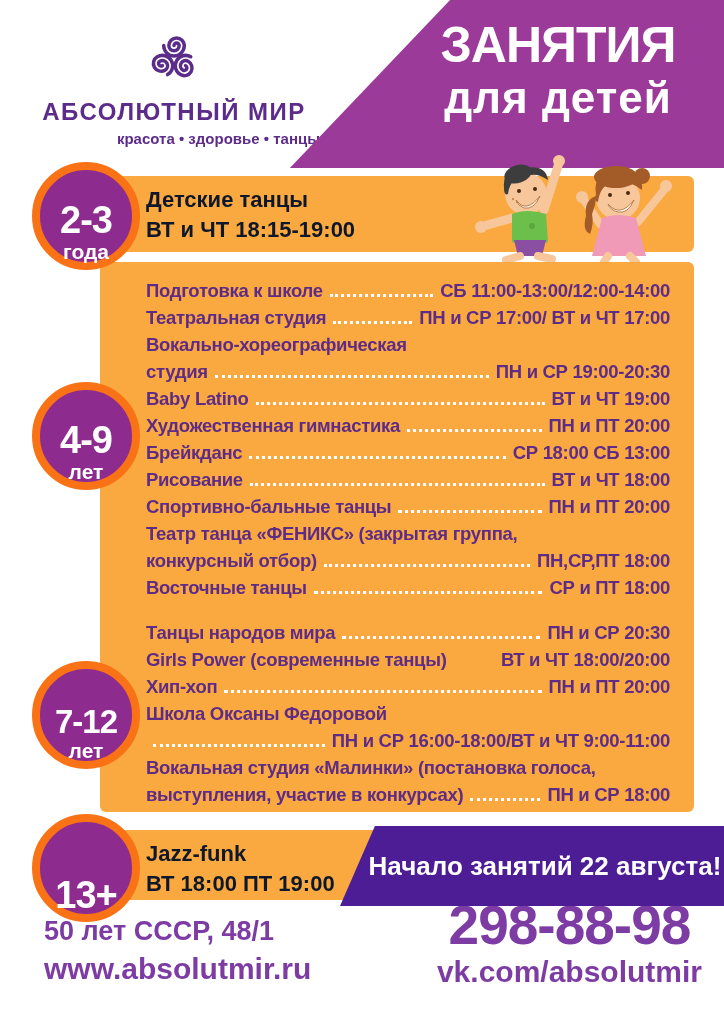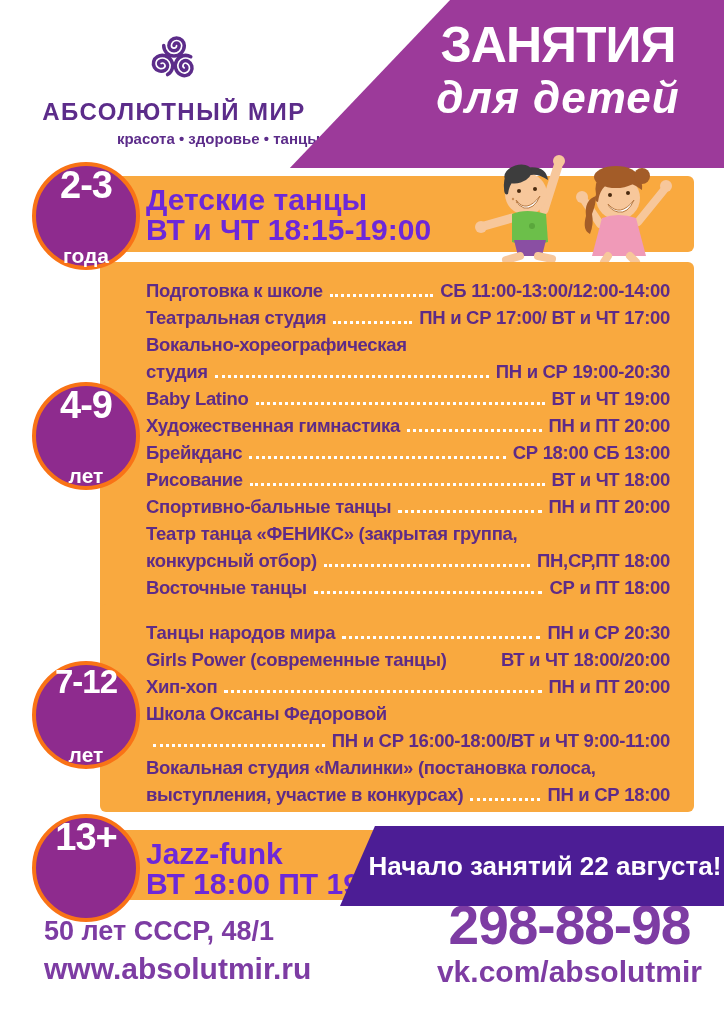--- a/index.html
+++ b/index.html
@@ -21,39 +21,39 @@
   .top-banner{
     position:absolute; left:240px; top:0; width:484px; height:168px;
     background:#9c3a9a;
     clip-path:polygon(43.4% 0, 100% 0, 100% 100%, 10.3% 100%);
   }
   .top-banner-text{
     position:absolute; right:16px; top:20px; width:300px; text-align:center;
     color:#ffffff; line-height:1.0;
   }
   .top-banner-text .l1{font-size:50px; font-weight:bold; letter-spacing:-1px;}
-  .top-banner-text .l2{font-size:44px; font-weight:bold; letter-spacing:1px; margin-top:6px;font-style:italic;}
+  .top-banner-text .l2{font-size:44px; font-weight:bold; letter-spacing:1px; margin-top:6px;}
   
   .oblock{position:absolute; left:100px; width:594px; background:#f9a93f; border-radius:6px; z-index:1;}
   .bar1{top:176px; height:76px;}
   .blk2{top:262px; height:420px;}
   .blk3{top:604px; height:208px;}
   .bar4{top:830px; height:70px;}
-  .simple-lines{padding:9px 20px 0 46px; color:#6d28d9; font-weight:bold; font-size:30px; line-height:30px;}
+  .simple-lines{padding:9px 20px 0 46px; color:#0f172a; font-weight:bold; font-size:22px; line-height:30px;}
   .rows{padding:13px 24px 0 46px;}
   .row{display:flex; align-items:flex-end; height:27px; color:#5e2b87; font-weight:bold; font-size:18.5px; letter-spacing:-0.3px;}
   .row .rname{white-space:nowrap;}
   .row .leader{flex:1 1 auto; border-bottom:3px dotted #ffffff; margin:0 7px 5px 7px; min-width:12px;}
   .row .rtime{white-space:nowrap;}
   .row .rtime.push{margin-left:auto;}
   
   .circle{
     position:absolute; left:32px; width:108px; height:108px; border-radius:50%;
-    background:#8e2b8e; border:4px solid #f97316; box-sizing:border-box;
-    display:flex; flex-direction:column; align-items:center; justify-content:space-between;
+    background:#8e2b8e; border:8px solid #f97316; box-sizing:border-box;
+    display:flex; flex-direction:column; align-items:center; justify-content:flex-end;
     color:#ffffff; z-index:3; text-align:center; line-height:1;
   }
   .circle .age{font-size:38px; font-weight:bold; letter-spacing:-1px;}
   .circle .unit{font-size:21px; font-weight:bold; margin-top:2px;}
   .c1{top:162px;} .c2{top:382px;} .c3{top:661px;} .c4{top:814px;}
   .c3 .age{font-size:33px;}
   
   .start-banner{
     position:absolute; left:340px; top:826px; width:384px; height:80px;
     background:#4c1d95; clip-path:polygon(9.1% 0, 100% 0, 100% 100%, 0 100%);

